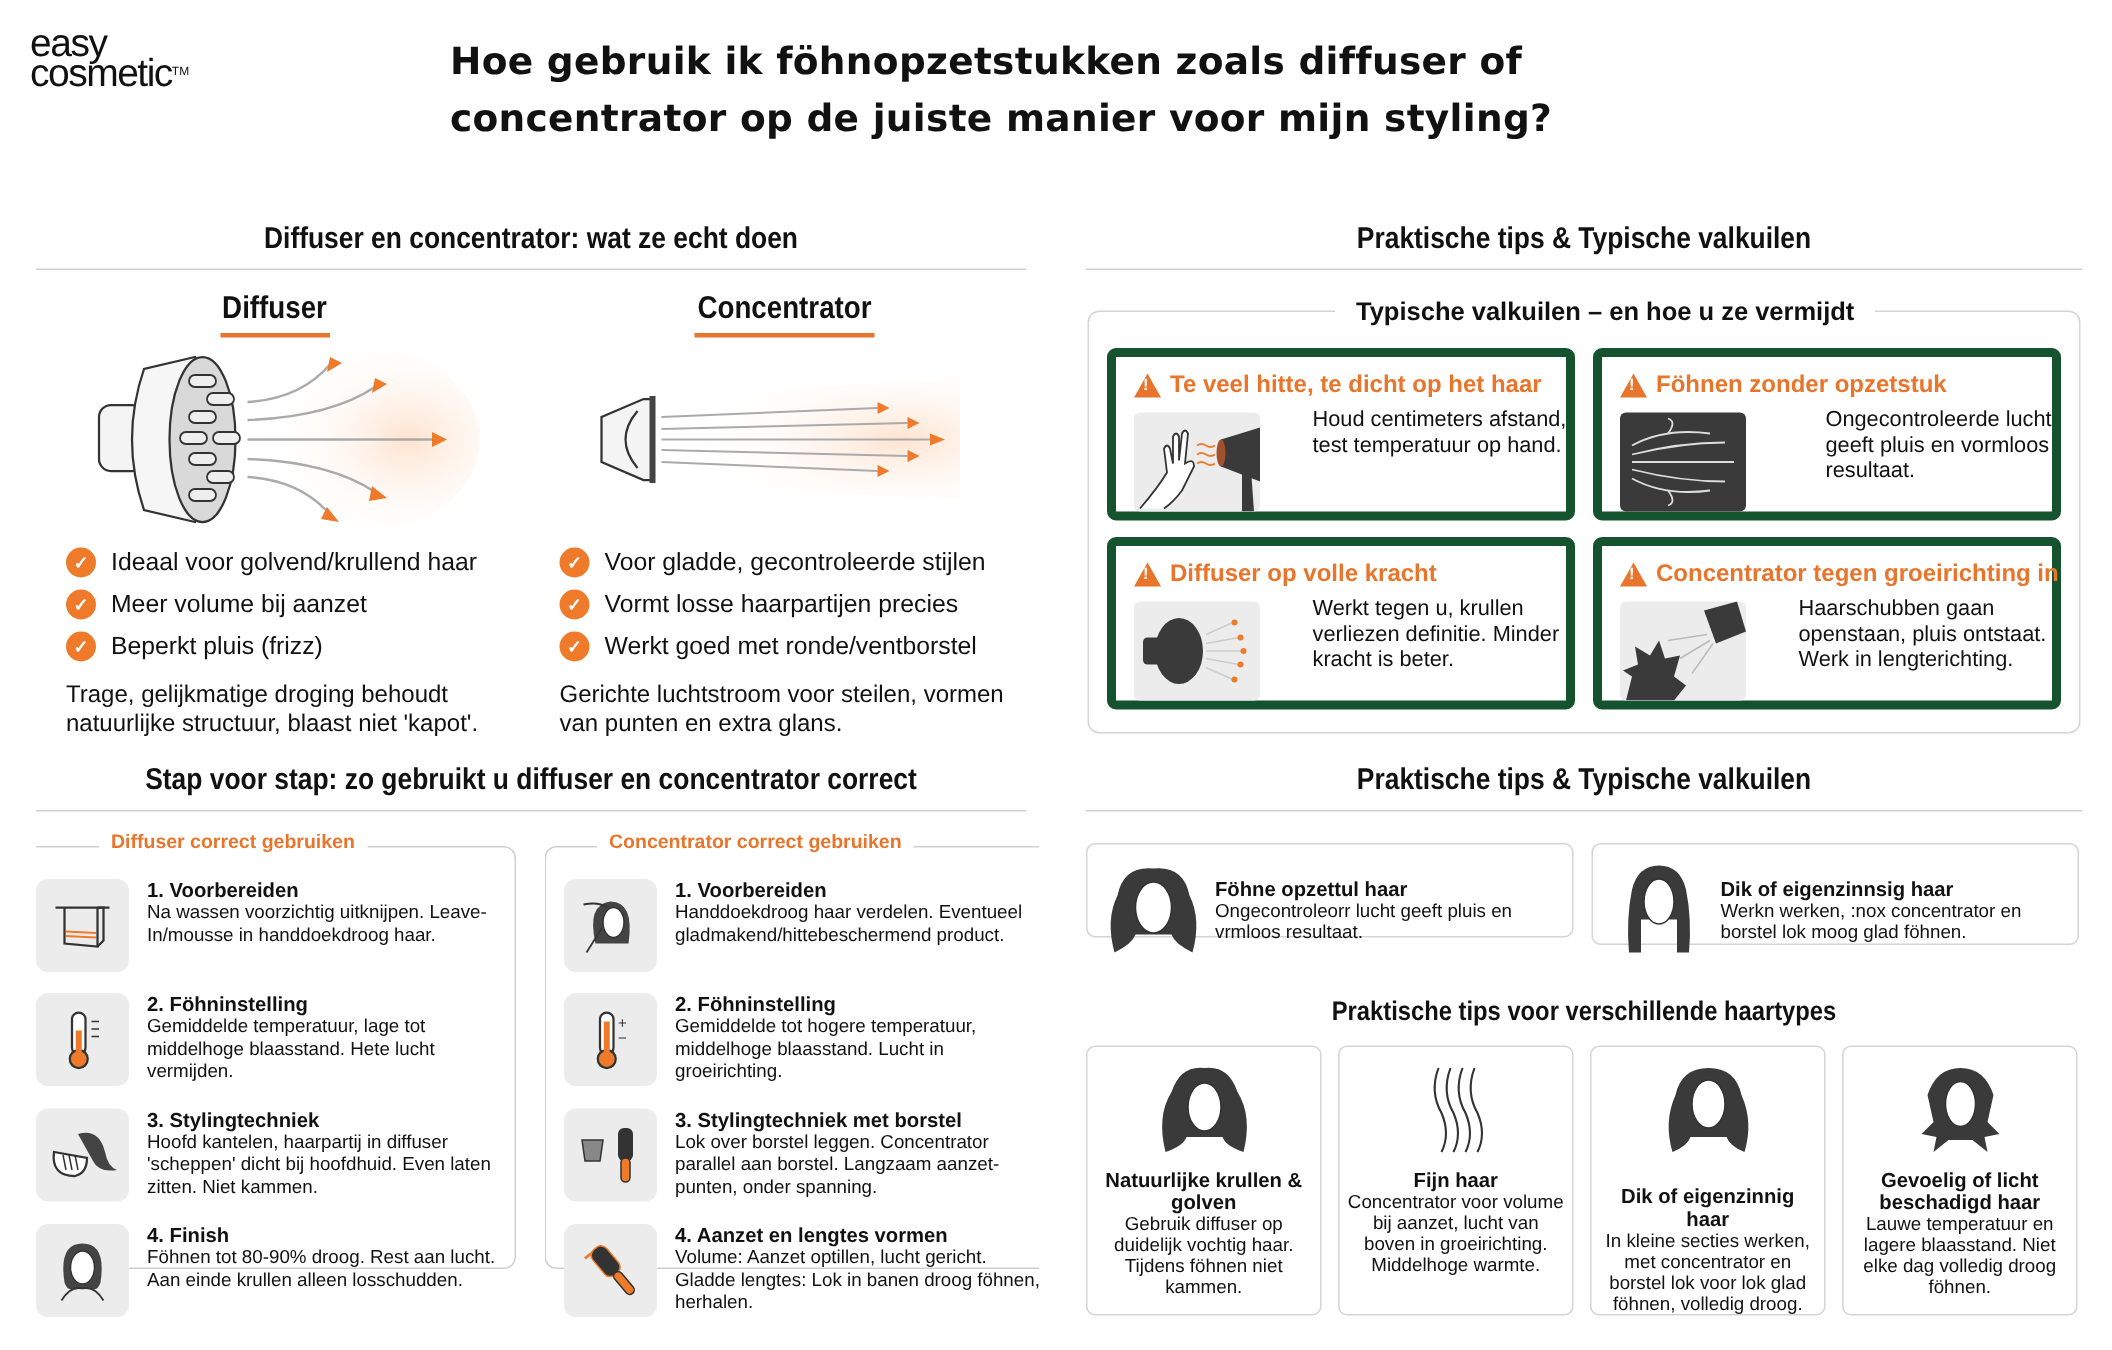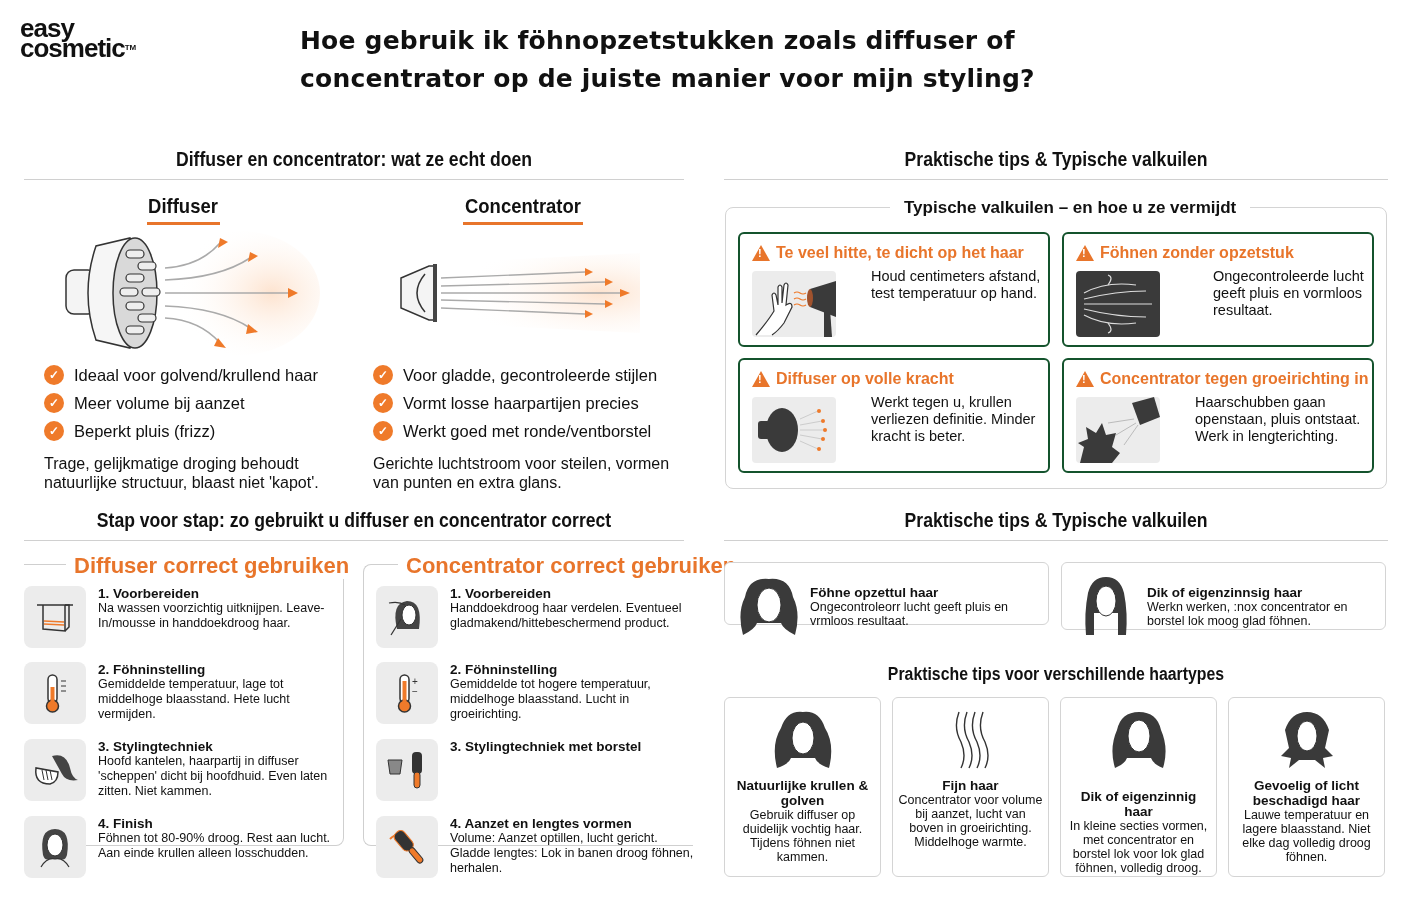--- a/index.html
+++ b/index.html
@@ -1,47 +1,47 @@
 <!DOCTYPE html>
 <html><head>
 <meta charset="utf-8">
 <style>
   * { box-sizing: border-box; margin: 0; padding: 0; }
   html, body { width: 1408px; height: 900px; background: #ffffff; overflow: hidden; }
   body { font-family: "Liberation Sans", sans-serif; color: #111; position: relative; }
   .abs { position: absolute; }
 
   
-  .logo { left: 20px; top: 18px; line-height: 20px; font-weight: 700; font-size: 26px; color: #111; letter-spacing: -1px; }
+  .logo { left: 20px; top: 18px; line-height: 20px; font-weight: 400; font-size: 26px; color: #111; letter-spacing: -1px; }
   .logo .tm { font-size: 8px; vertical-align: top; letter-spacing: 0; }
   .main-title { left: 300px; top: 22px; width: 820px; font-family: "DejaVu Sans", sans-serif; font-weight: bold; font-size: 25px; line-height: 38px; color: #111; letter-spacing: 0.2px; }
 
   .sec-title { font-weight: bold; font-size: 20px; text-align: center; color: #111; transform: scaleX(0.88); transform-origin: center; white-space: nowrap; }
   .hr { height: 1px; background: #d0d0d0; }
 
   .sub-head { font-weight: bold; font-size: 21px; text-align: center; transform: scaleX(0.88); white-space: nowrap; }
   .uline { height: 3px; background: #e8752b; }
 
   .check-list { list-style: none; }
   .check-list li { display: flex; align-items: center; height: 28px; font-size: 16.5px; white-space: nowrap; }
   .check { width: 20px; height: 20px; border-radius: 50%; background: #ef7a2a; color: #fff; display: inline-flex; align-items: center; justify-content: center; font-size: 12px; font-weight: bold; margin-right: 10px; flex: none; }
   .desc { font-size: 16px; line-height: 19px; }
 
   
-  .panel-head { font-weight: bold; font-size: 22px; color: #e8752b; white-space: nowrap; background: #fff; padding: 0 8px; }
+  .panel-head { font-weight: bold; font-size: 13px; color: #e8752b; white-space: nowrap; background: #fff; padding: 0 8px; }
   .panel-border { border: 1px solid #cfcfcf; border-radius: 8px; }
   .step { display: flex; align-items: flex-start; }
   .step-icon { width: 62px; height: 62px; background: #ececec; border-radius: 8px; flex: none; margin-right: 12px; display: flex; align-items: center; justify-content: center; }
   .step-title { font-weight: bold; font-size: 13.5px; line-height: 15px; }
   .step-text { font-size: 12.5px; line-height: 15px; }
 
   
   .outer-box { border: 1px solid #d4d4d4; border-radius: 8px; }
   .box-label { background: #fff; padding: 0 14px; font-weight: bold; font-size: 17px; white-space: nowrap; }
-  .card { border: 2px solid #14532d; border-radius: 6px; background: #fff; }
+  .card { border: 6px solid #14532d; border-radius: 6px; background: #fff; }
   .card-title { font-weight: bold; font-size: 16px; color: #e8752b; white-space: nowrap; display: flex; align-items: center; }
   .warn { width: 0; height: 0; border-left: 9px solid transparent; border-right: 9px solid transparent; border-bottom: 16px solid #e8752b; position: relative; margin-right: 6px; }
   .warn::after { content: "!"; position: absolute; left: -3px; top: 2px; color: #fff; font-size: 11px; font-weight: bold; }
   .card-img { width: 84px; height: 66px; background: #ececec; border-radius: 4px; }
   .card-img.dark { background: #3a3a3a; }
   .card-text { font-size: 14.5px; line-height: 17px; }
 
   .tip-card { border: 1px solid #d4d4d4; border-radius: 6px; background: #fff; }
   .tip-title { font-weight: bold; font-size: 13.5px; line-height: 15px; }
   .tip-text { font-size: 12.5px; line-height: 14px; }
@@ -266,20 +266,21 @@
   <div class="step" style="height:77px;">
     <div class="step-icon">
       <svg width="46" height="44" viewBox="0 0 46 44">
           <path d="M4 12 L18 12 L16 26 L6 26 Z" fill="#888" stroke="#333"></path>
           <rect x="28" y="4" width="10" height="22" rx="4" fill="#333"></rect>
           <rect x="30" y="24" width="6" height="16" rx="3" fill="#ef7a2a" stroke="#333"></rect>
         </svg>
     </div>
     <div>
       <div class="step-title">3. Stylingtechniek met borstel</div>
+      <div class="step-text">Lok over borstel leggen. Concentrator parallel aan borstel. Langzaam aanzet-punten, onder spanning.</div>
     </div>
   </div>
   <div class="step" style="height:77px;">
     <div class="step-icon">
       <svg width="46" height="44" viewBox="0 0 46 44">
           <path d="M6 14 Q12 8 18 10" fill="none" stroke="#ef7a2a" stroke-width="2"></path>
           <g transform="rotate(-40 24 24)">
             <rect x="20" y="4" width="12" height="22" rx="5" fill="#333" stroke="#ef7a2a"></rect>
             <rect x="23" y="25" width="6" height="18" rx="3" fill="#ef7a2a" stroke="#333"></rect>
           </g>
@@ -432,21 +433,21 @@
     </svg>
   <div class="type-title" style="margin-top:2px; padding:0 6px;">Fijn haar</div>
   <div class="type-text" style="padding:0 4px;">Concentrator voor volume bij aanzet, lucht van boven in groeirichting. Middelhoge warmte.</div>
 </div>
 <div class="abs type-card" style="left:1060px; top:697px; width:157px; height:180px;">
   <svg style="margin-top:10px;" width="64" height="64" viewBox="0 0 64 64">
       <path d="M8 60 Q2 40 10 22 Q14 4 32 4 Q50 4 54 22 Q62 40 56 60 Q46 56 44 50 L20 50 Q18 56 8 60 Z" fill="#3a3a3a"></path>
       <ellipse cx="32" cy="28" rx="11" ry="16" fill="#fff" stroke="#333"></ellipse>
     </svg>
   <div class="type-title" style="margin-top:13px; padding:0 10px;">Dik of eigenzinnig haar</div>
-  <div class="type-text" style="padding:0 4px;">In kleine secties vormen, met concentrator en borstel lok voor lok glad föhnen, volledig droog.</div>
+  <div class="type-text" style="padding:0 4px;">In kleine secties werken, met concentrator en borstel lok voor lok glad föhnen, volledig droog.</div>
 </div>
 <div class="abs type-card" style="left:1228px; top:697px; width:157px; height:180px;">
   <svg style="margin-top:10px;" width="64" height="64" viewBox="0 0 64 64">
       <path d="M6 48 L14 40 L10 22 Q16 4 32 4 Q48 4 54 22 L50 40 L58 48 L48 50 L50 60 L40 52 L24 52 L14 60 L16 50 Z" fill="#3a3a3a"></path>
       <ellipse cx="32" cy="28" rx="10" ry="15" fill="#fff" stroke="#333"></ellipse>
     </svg>
   <div class="type-title" style="margin-top:2px; padding:0 14px;">Gevoelig of licht beschadigd haar</div>
   <div class="type-text" style="padding:0 4px;">Lauwe temperatuur en lagere blaasstand. Niet elke dag volledig droog föhnen.</div>
 </div>
 

